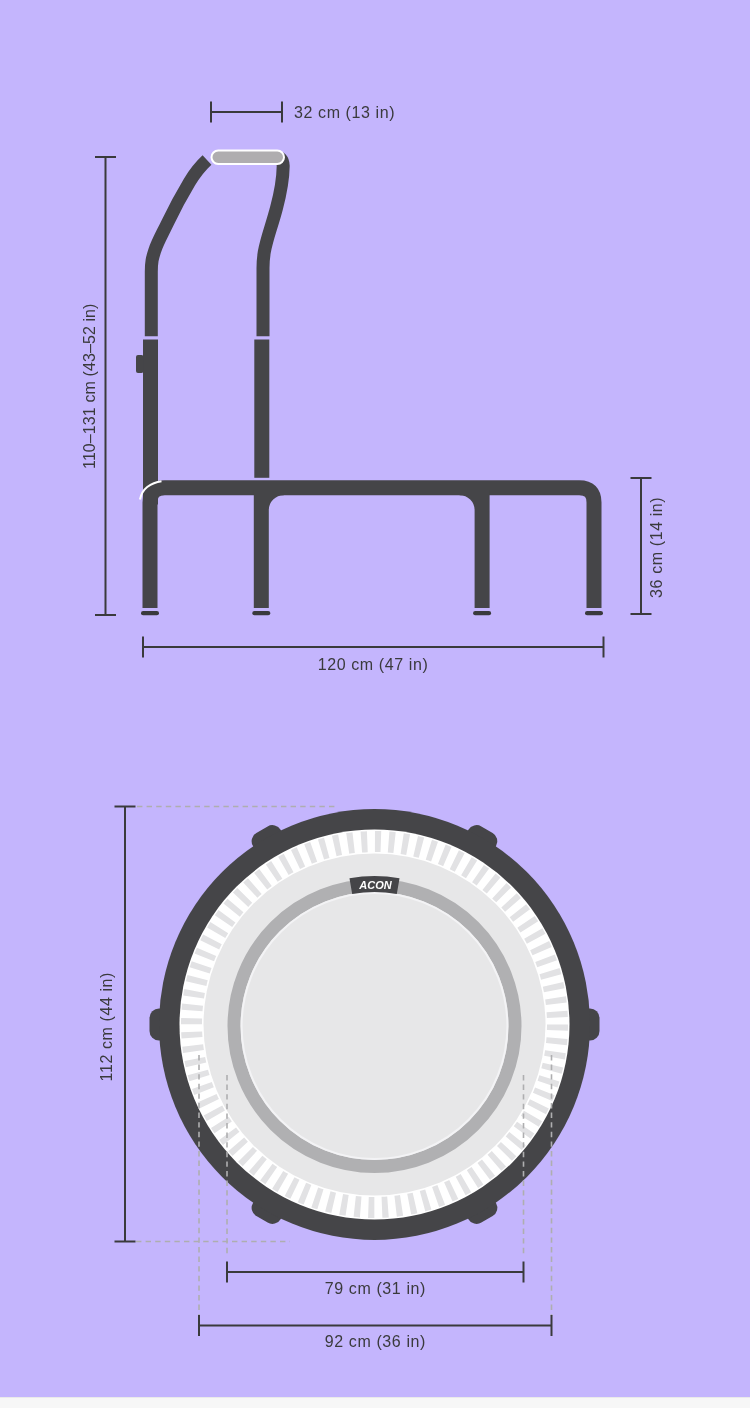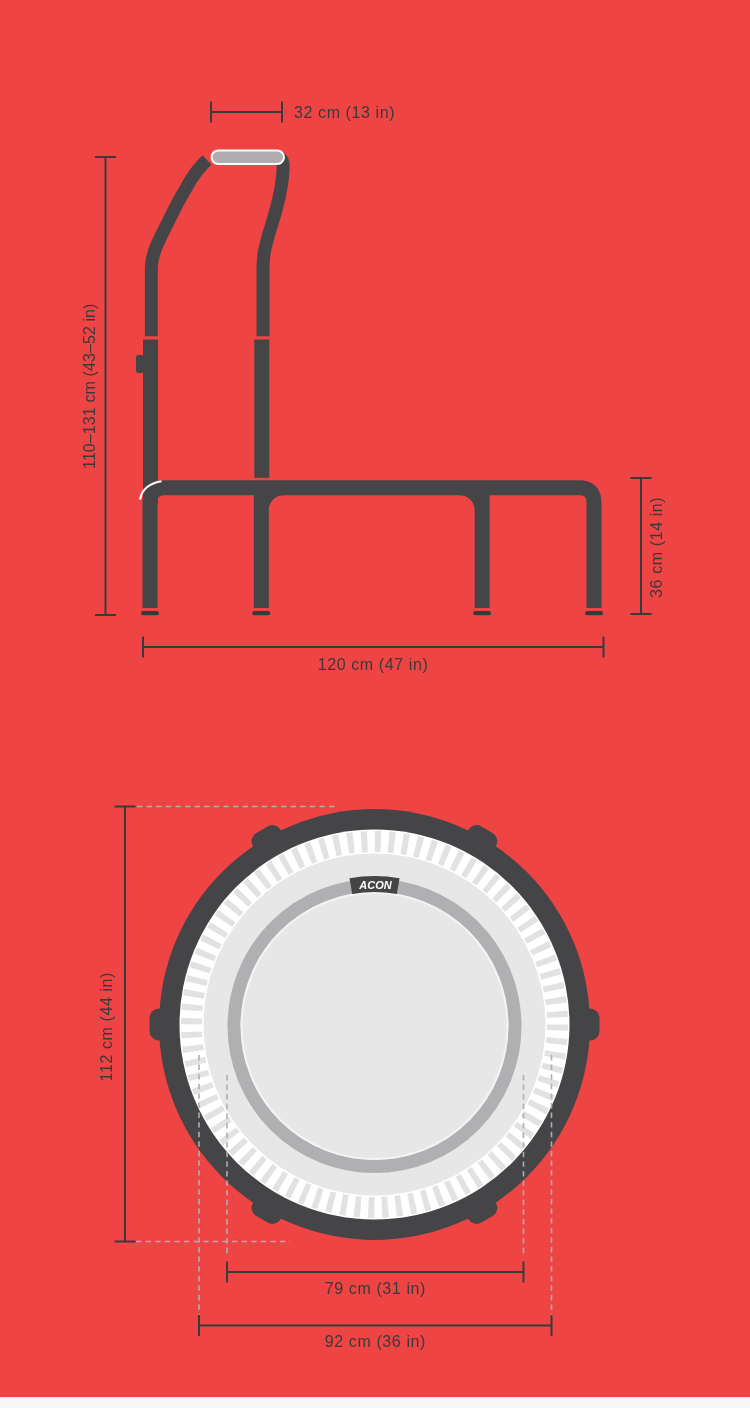--- a/index.html
+++ b/index.html
@@ -1,16 +1,16 @@
 <!DOCTYPE html>
 <html><head>
 <meta charset="utf-8">
 <style>
   html,body{margin:0;padding:0;background:#ffffff;}
-  .wrap{width:750px;height:1408px;position:relative;overflow:hidden;background:#ef4444;}
+  .wrap{width:750px;height:1408px;position:relative;overflow:hidden;background:#c4b5fd;}
 </style>
 </head>
 <body>
 <div class="wrap">
 <svg width="750" height="1408" viewBox="0 0 750 1408" font-family="Liberation Sans, sans-serif" fill="#3a3a3c">
 
   <g stroke="#3a3a3c" stroke-width="2" fill="none">
     <line x1="211" y1="112" x2="282" y2="112"></line>
     <line x1="211" y1="101.5" x2="211" y2="122.5"></line>
     <line x1="282" y1="101.5" x2="282" y2="122.5"></line>

